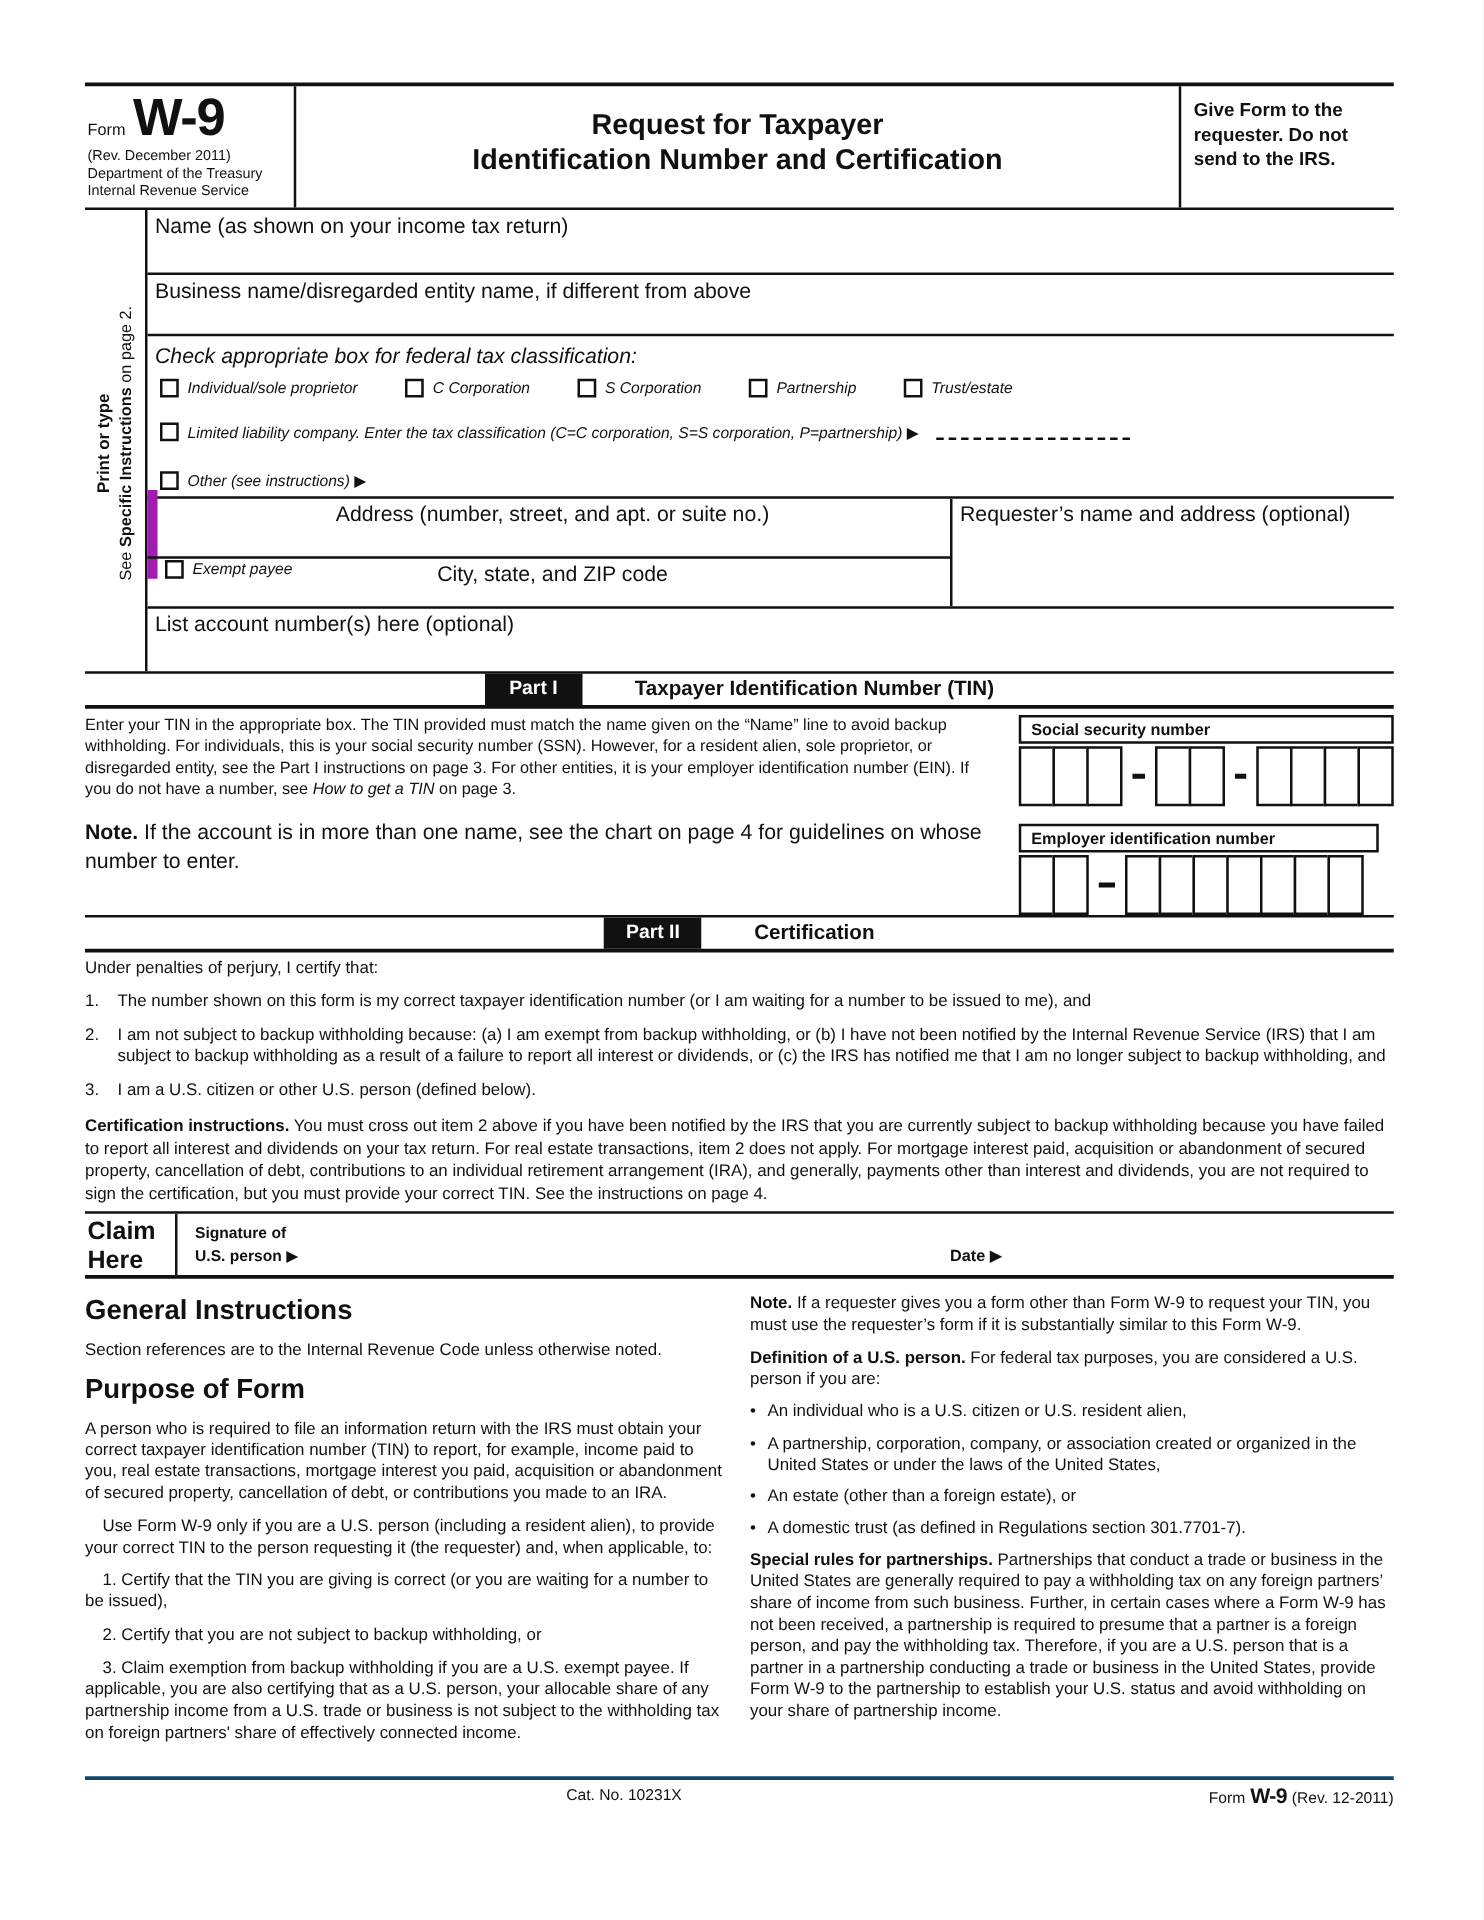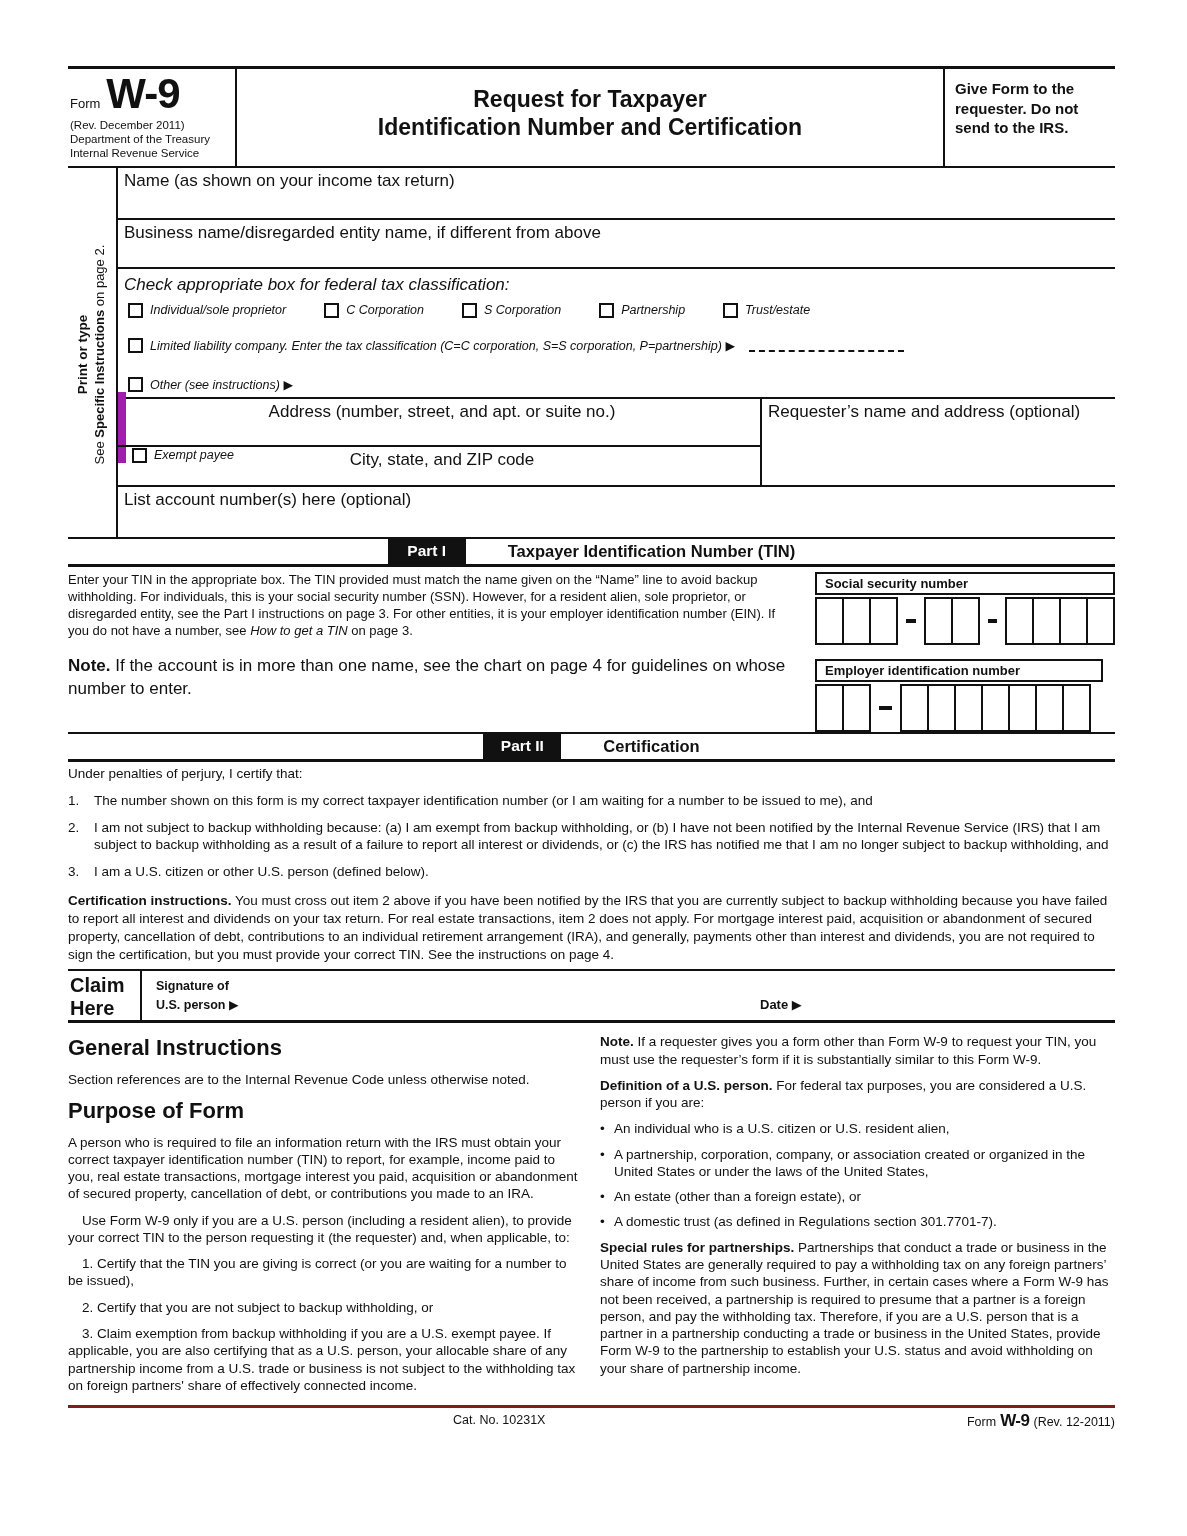--- a/index.html
+++ b/index.html
@@ -103,21 +103,21 @@
   
   .instructions { display: flex; gap: 17px; padding-top: 10px; }
   .col { flex: 1; }
   .ins-h1 { font-size: 22px; font-weight: bold; margin: 2px 0 10px 0; }
   .ins-p { font-size: 13.5px; line-height: 1.28; margin-bottom: 9px; }
   .ins-p.indent { text-indent: 14px; }
   .bullet { font-size: 13.5px; line-height: 1.28; margin-bottom: 8px; padding-left: 14px; position: relative; }
   .bullet::before { content: "•"; position: absolute; left: 0; }
 
   
-  .footer { border-top: 3px solid #7f1d1d; position: relative; height: 26px; margin-top: 2px; }
+  .footer { border-top: 3px solid #0c4a6e; position: relative; height: 26px; margin-top: 18px; }
   .cat-no { position: absolute; left: 385px; top: 5px; font-size: 12.5px; }
   .footer-form { position: absolute; right: 0; top: 3px; font-size: 12.5px; display: flex; align-items: baseline; gap: 4px; }
   .footer-w9 { font-size: 17px; font-weight: bold; letter-spacing: -0.5px; }
   .italic { font-style: italic; }
 </style>
 </head>
 <body>
 
 <div class="page">
   <div class="form">

